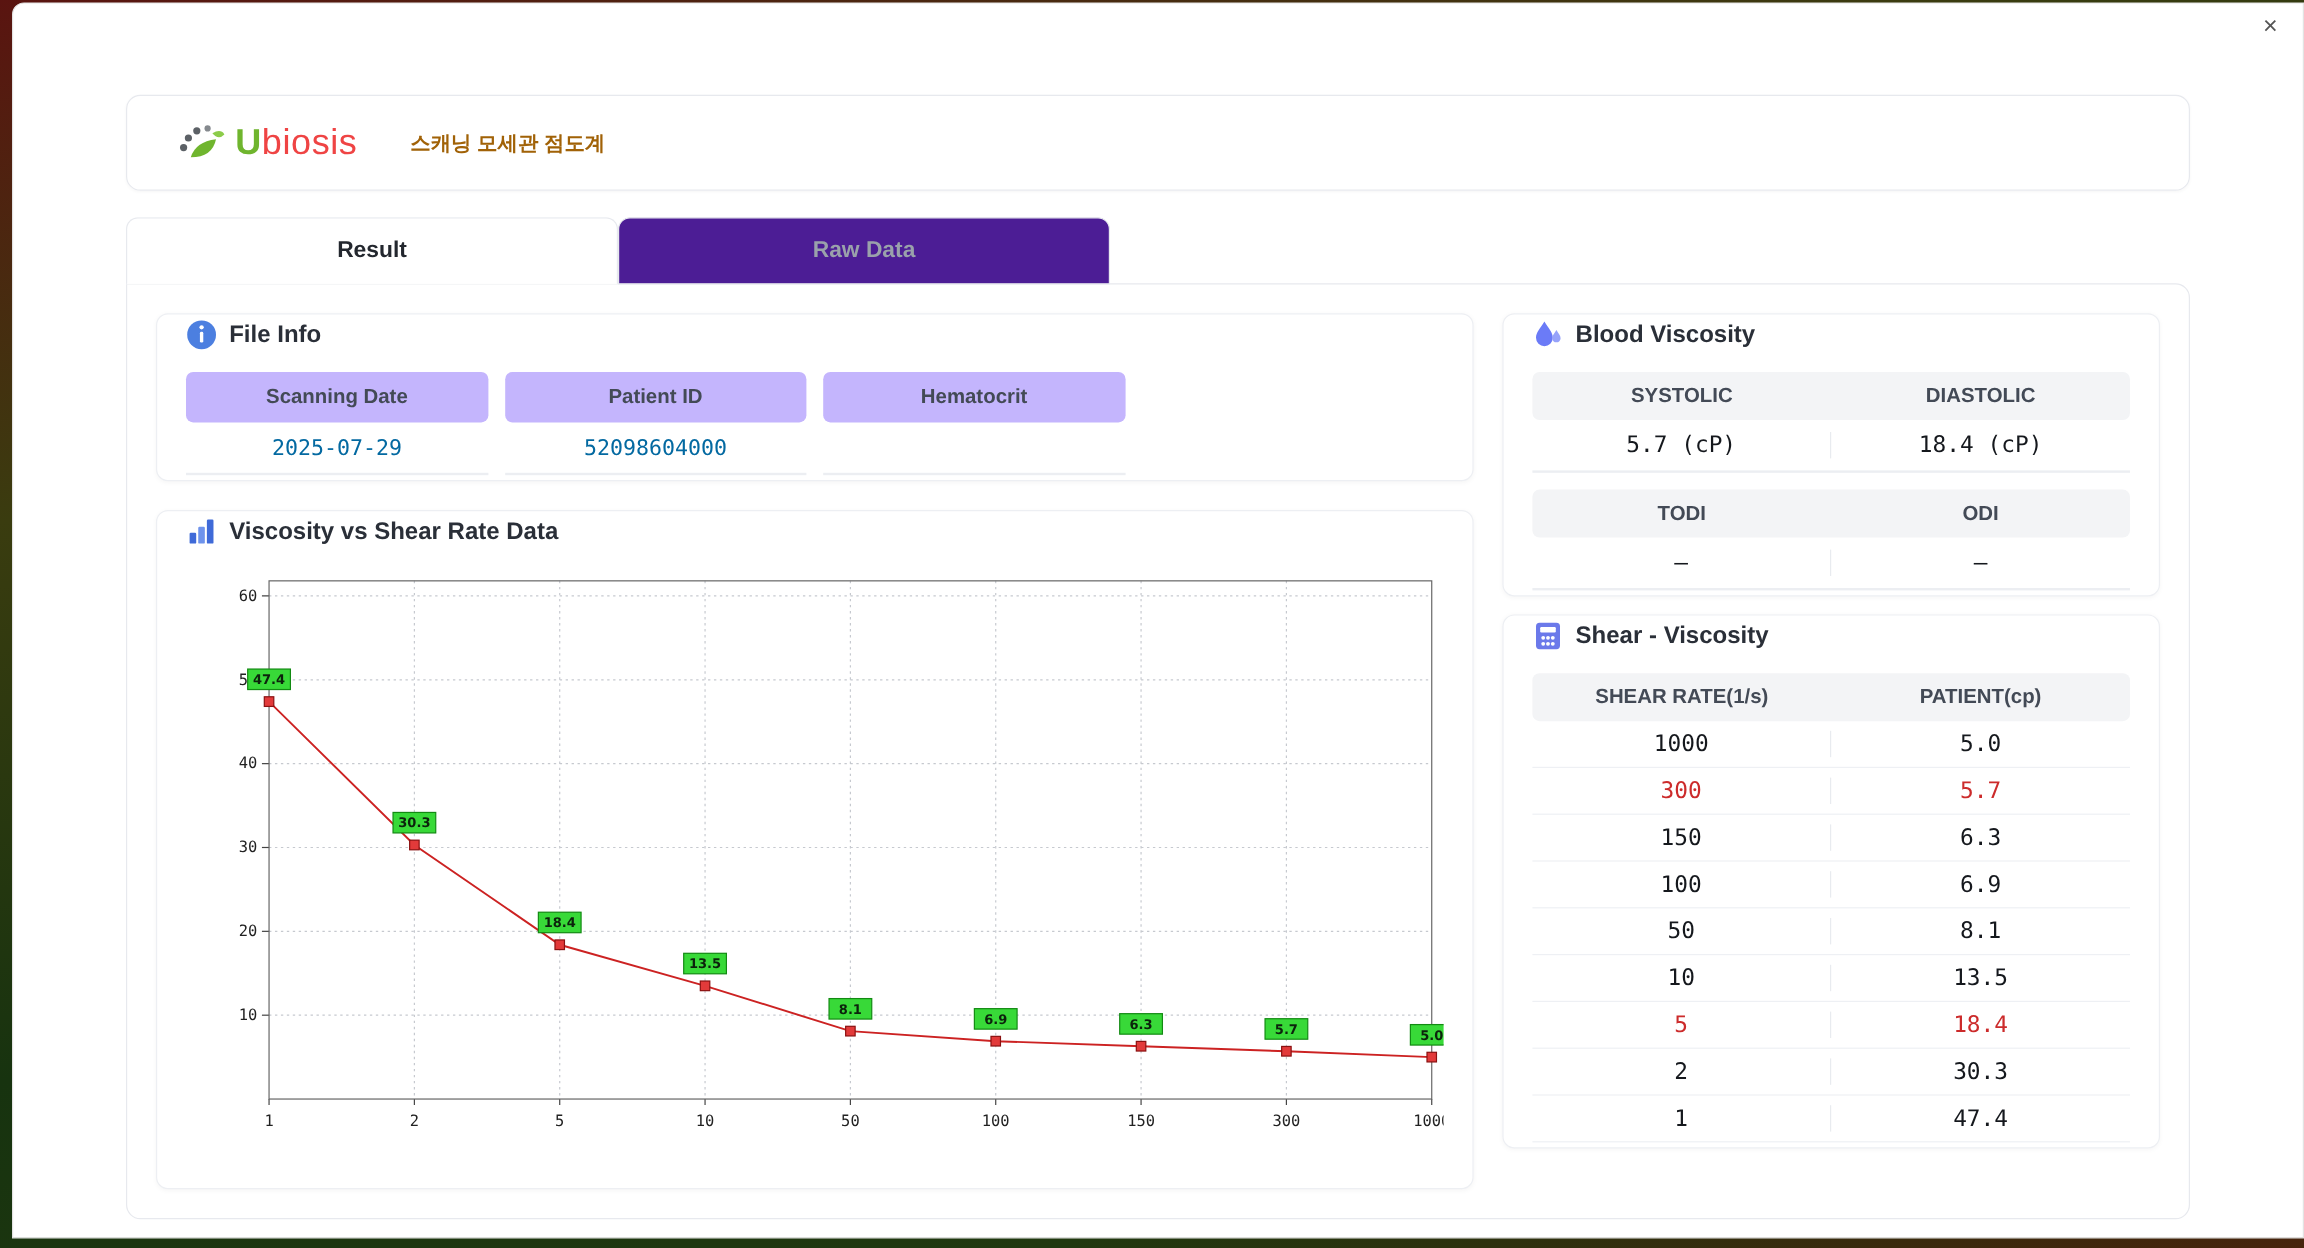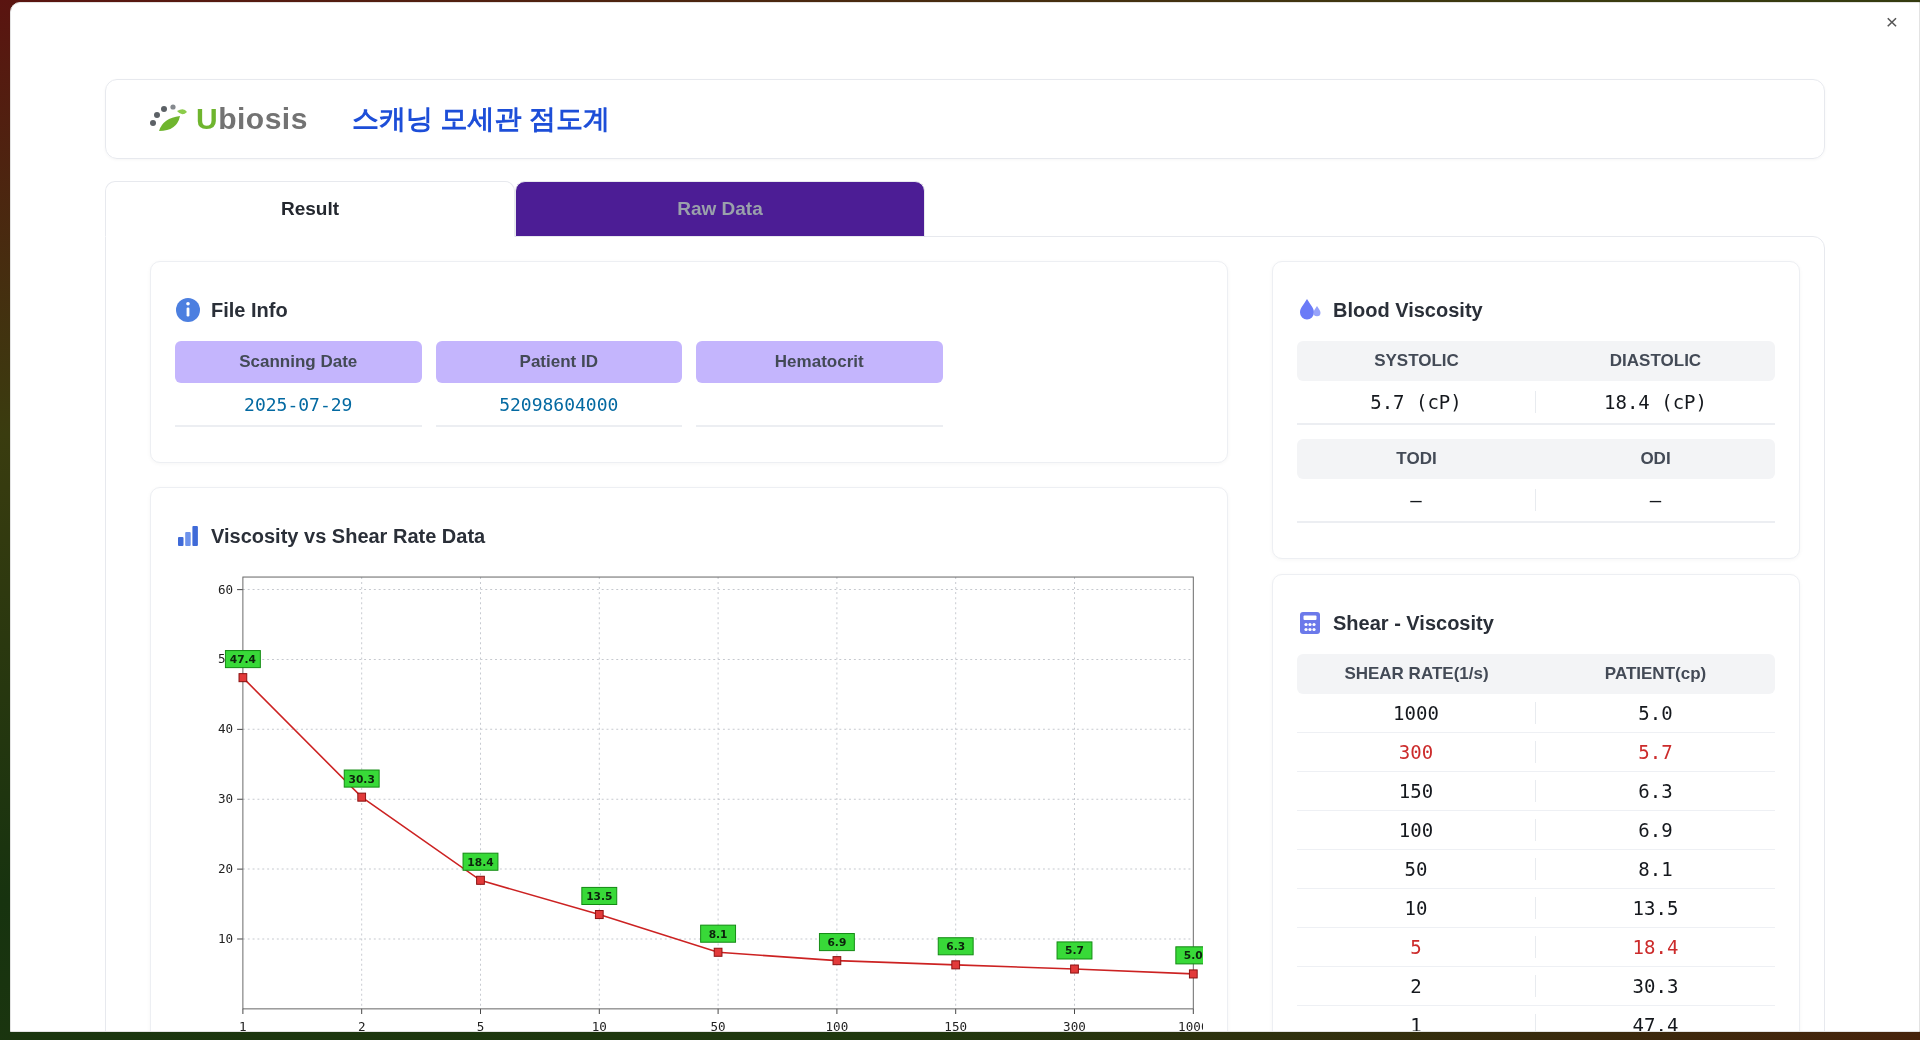--- a/index.html
+++ b/index.html
@@ -12,39 +12,39 @@
   .close-btn { position:absolute; top:6px; right:14px; width:26px; height:26px;
     background:none; border:none; font-size:21px; color:#555; cursor:pointer; line-height:26px; padding:0; }
   .container { width:1720px; margin:76px auto 0 auto; }
 
   
   .header-card { height:80px; border:1px solid #e7e9ee; border-radius:12px;
     box-shadow:0 1px 3px rgba(0,0,0,0.04); display:flex; align-items:center; padding:0 40px; gap:44px; }
   .logo { display:flex; align-items:center; gap:8px; }
   .logo-text { font-size:30px; font-weight:700; letter-spacing:0.5px; }
   .logo-u { color:#6fb52e; }
-  .logo-rest { color:#737373; font-weight:700; }
-  .app-title { font-size:27px; font-weight:700; color:#1d4ed8; }
+  .logo-rest { color:#ef4444; font-weight:400; }
+  .app-title { font-size:17px; font-weight:700; color:#a16207; }
 
   
   .tabs { display:flex; margin-top:22px; position:relative; z-index:2; }
   .tab { width:410px; height:56px; display:flex; align-items:center; justify-content:center;
     font-size:19px; font-weight:700; border:1px solid #e7e9ee; border-radius:10px 10px 0 0;
     margin-bottom:-1px; cursor:pointer; }
   .tab.active { background:#fff; color:#23272e; border-bottom:1px solid #fff; }
   .tab.inactive { background:#4c1d95; color:#9aa1ab; font-weight:600; border-bottom:1px solid #e7e9ee; }
 
   
   .panel { border:1px solid #e7e9ee; border-radius:0 12px 12px 12px; padding:24px; display:flex; gap:24px;
     background:#fff; min-height:780px; }
   .left-col { flex:1; display:flex; flex-direction:column; gap:24px; }
   .right-col { width:548px; display:flex; flex-direction:column; gap:15px; }
 
   .card { border:1px solid #edeff3; border-radius:10px; box-shadow:0 1px 4px rgba(0,0,0,0.04);
-    padding:35px 24px; background:#fff;margin-left:20px; }
+    padding:4px 24px; background:#fff; }
   .card-title-row { display:flex; align-items:center; gap:10px; margin-bottom:18px; }
   .card-title { font-size:20px; font-weight:700; color:#2a2f38; }
   .icon { display:inline-flex; width:26px; height:26px; }
 
   
   .fields { display:grid; grid-template-columns:repeat(4,1fr); gap:14px; }
   .field-header { background:#c4b5fd; border-radius:6px; height:42px; display:flex; align-items:center;
     justify-content:center; font-size:17px; font-weight:600; color:#434a56; }
   .field-value { height:44px; display:flex; align-items:center; justify-content:center;
     font-family:"DejaVu Sans Mono", monospace; font-size:18px; color:#0369a1;

